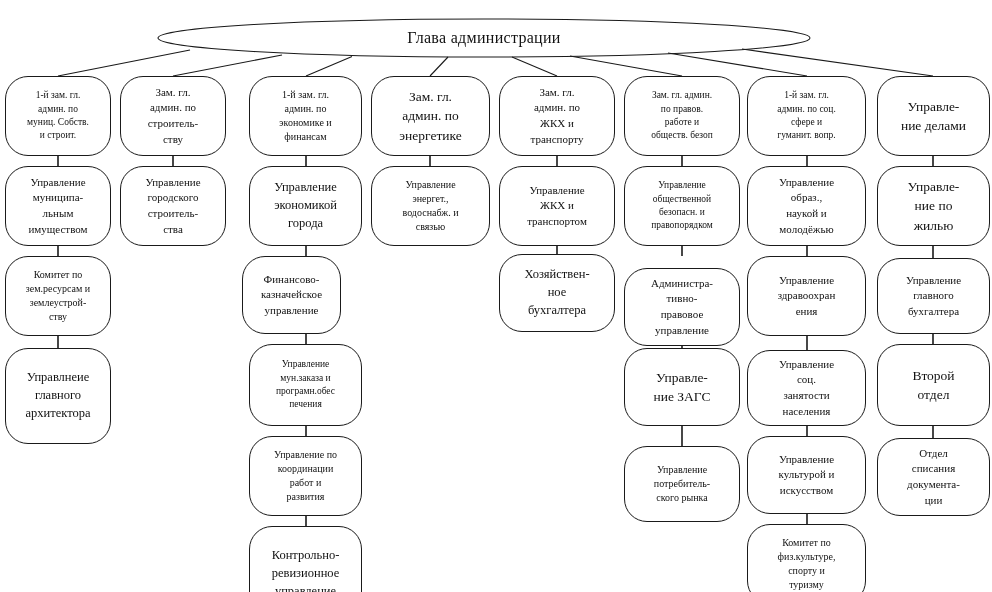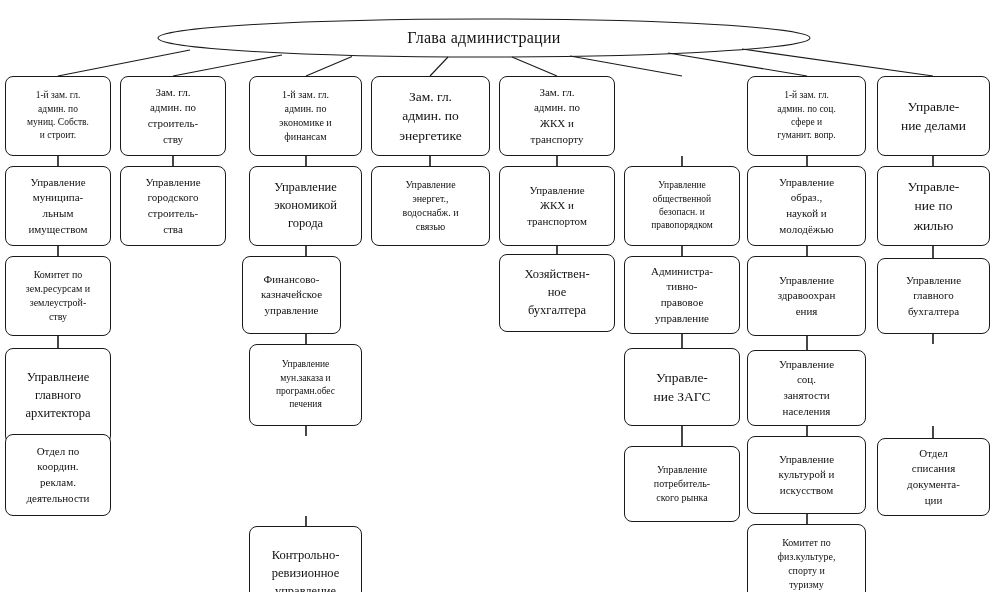--- a/index.html
+++ b/index.html
@@ -3,21 +3,21 @@
 <meta charset="utf-8">
 <style>
   html,body{margin:0;padding:0;background:#fff;}
   #canvas{
     position:relative;width:992px;height:592px;background:#fff;overflow:hidden;
     font-family:"Liberation Serif","DejaVu Serif",serif;color:#111;margin-top:16px;
   }
   #lines{position:absolute;left:0;top:0;width:992px;height:592px;}
   .box{
     position:absolute;box-sizing:border-box;
-    border:1.5px solid #1a1a1a;border-radius:8px;background:#fff;
+    border:1.5px solid #1a1a1a;border-radius:23px;background:#fff;
     display:flex;align-items:center;justify-content:center;
     text-align:center;white-space:pre-line;line-height:1.42;
     padding:2px 3px;
   }
   .f9 {font-size:9.5px;}
   .f10{font-size:10px;}
   .f11{font-size:11px;}
   .f12{font-size:12.5px;}
   .f13{font-size:13.5px;}
   .root-label{
@@ -92,24 +92,20 @@
 муниципа-
 льным
 имуществом</div>
   <div class="box f10" style="left:5px;top:240px;width:106px;height:80px">Комитет по
 зем.ресурсам и
 землеустрой-
 ству</div>
   <div class="box f12" style="left:5px;top:332px;width:106px;height:96px">Управлнеие
 главного
 архитектора</div>
-  <div class="box f11" style="left:5px;top:418px;width:106px;height:82px">Отдел по
-координ.
-реклам.
-деятельности</div>
 
   <div class="box f11" style="left:120px;top:60px;width:106px;height:80px">Зам. гл.
 админ. по
 строитель-
 ству</div>
   <div class="box f11" style="left:120px;top:150px;width:106px;height:80px">Управление
 городского
 строитель-
 ства</div>
 
@@ -120,20 +116,24 @@
   <div class="box f12" style="left:249px;top:150px;width:113px;height:80px">Управление
 экономикой
 города</div>
   <div class="box f11" style="left:242px;top:240px;width:99px;height:78px">Финансово-
 казначейское
 управление</div>
   <div class="box f9" style="left:249px;top:328px;width:113px;height:82px">Управление
 мун.заказа и
 програмн.обес
 печения</div>
+  <div class="box f10" style="left:249px;top:420px;width:113px;height:80px">Управление по
+координации
+работ и
+развития</div>
   <div class="box f12" style="left:249px;top:510px;width:113px;height:96px">Контрольно-
 ревизионное
 управление</div>
 
   <div class="box f13" style="left:371px;top:60px;width:119px;height:80px">Зам. гл.
 админ. по
 энергетике</div>
   <div class="box f10" style="left:371px;top:150px;width:119px;height:80px">Управление
 энергет.,
 водоснабж. и
@@ -143,25 +143,29 @@
 админ. по
 ЖКХ и
 транспорту</div>
   <div class="box f11" style="left:499px;top:150px;width:116px;height:80px">Управление
 ЖКХ и
 транспортом</div>
   <div class="box f12" style="left:499px;top:238px;width:116px;height:78px">Хозяйствен-
 ное
 бухгалтера</div>
 
+  <div class="box f9" style="left:624px;top:60px;width:116px;height:80px">Зам. гл. админ.
+по правов.
+работе и
+обществ. безоп</div>
   <div class="box f9" style="left:624px;top:150px;width:116px;height:80px">Управление
 общественной
 безопасн. и
 правопорядком</div>
-  <div class="box f11" style="left:624px;top:240px;width:116px;height:78px">Администра-
+  <div class="box f11" style="left:624px;top:252px;width:116px;height:78px">Администра-
 тивно-
 правовое
 управление</div>
   <div class="box f13" style="left:624px;top:332px;width:116px;height:78px">Управле-
 ние ЗАГС</div>
   <div class="box f10" style="left:624px;top:430px;width:116px;height:76px">Управление
 потребитель-
 ского рынка</div>
 
   <div class="box f9" style="left:747px;top:60px;width:119px;height:80px">1-й зам. гл.
@@ -188,18 +192,20 @@
 туризму</div>
 
   <div class="box f13" style="left:877px;top:60px;width:113px;height:80px">Управле-
 ние делами</div>
   <div class="box f13" style="left:877px;top:150px;width:113px;height:80px">Управле-
 ние по
 жилью</div>
   <div class="box f11" style="left:877px;top:242px;width:113px;height:76px">Управление
 главного
 бухгалтера</div>
+  <div class="box f13" style="left:877px;top:328px;width:113px;height:82px">Второй
+отдел</div>
   <div class="box f11" style="left:877px;top:422px;width:113px;height:78px">Отдел
 списания
 документа-
 ции</div>
 
 </div>
 
 </body></html>

